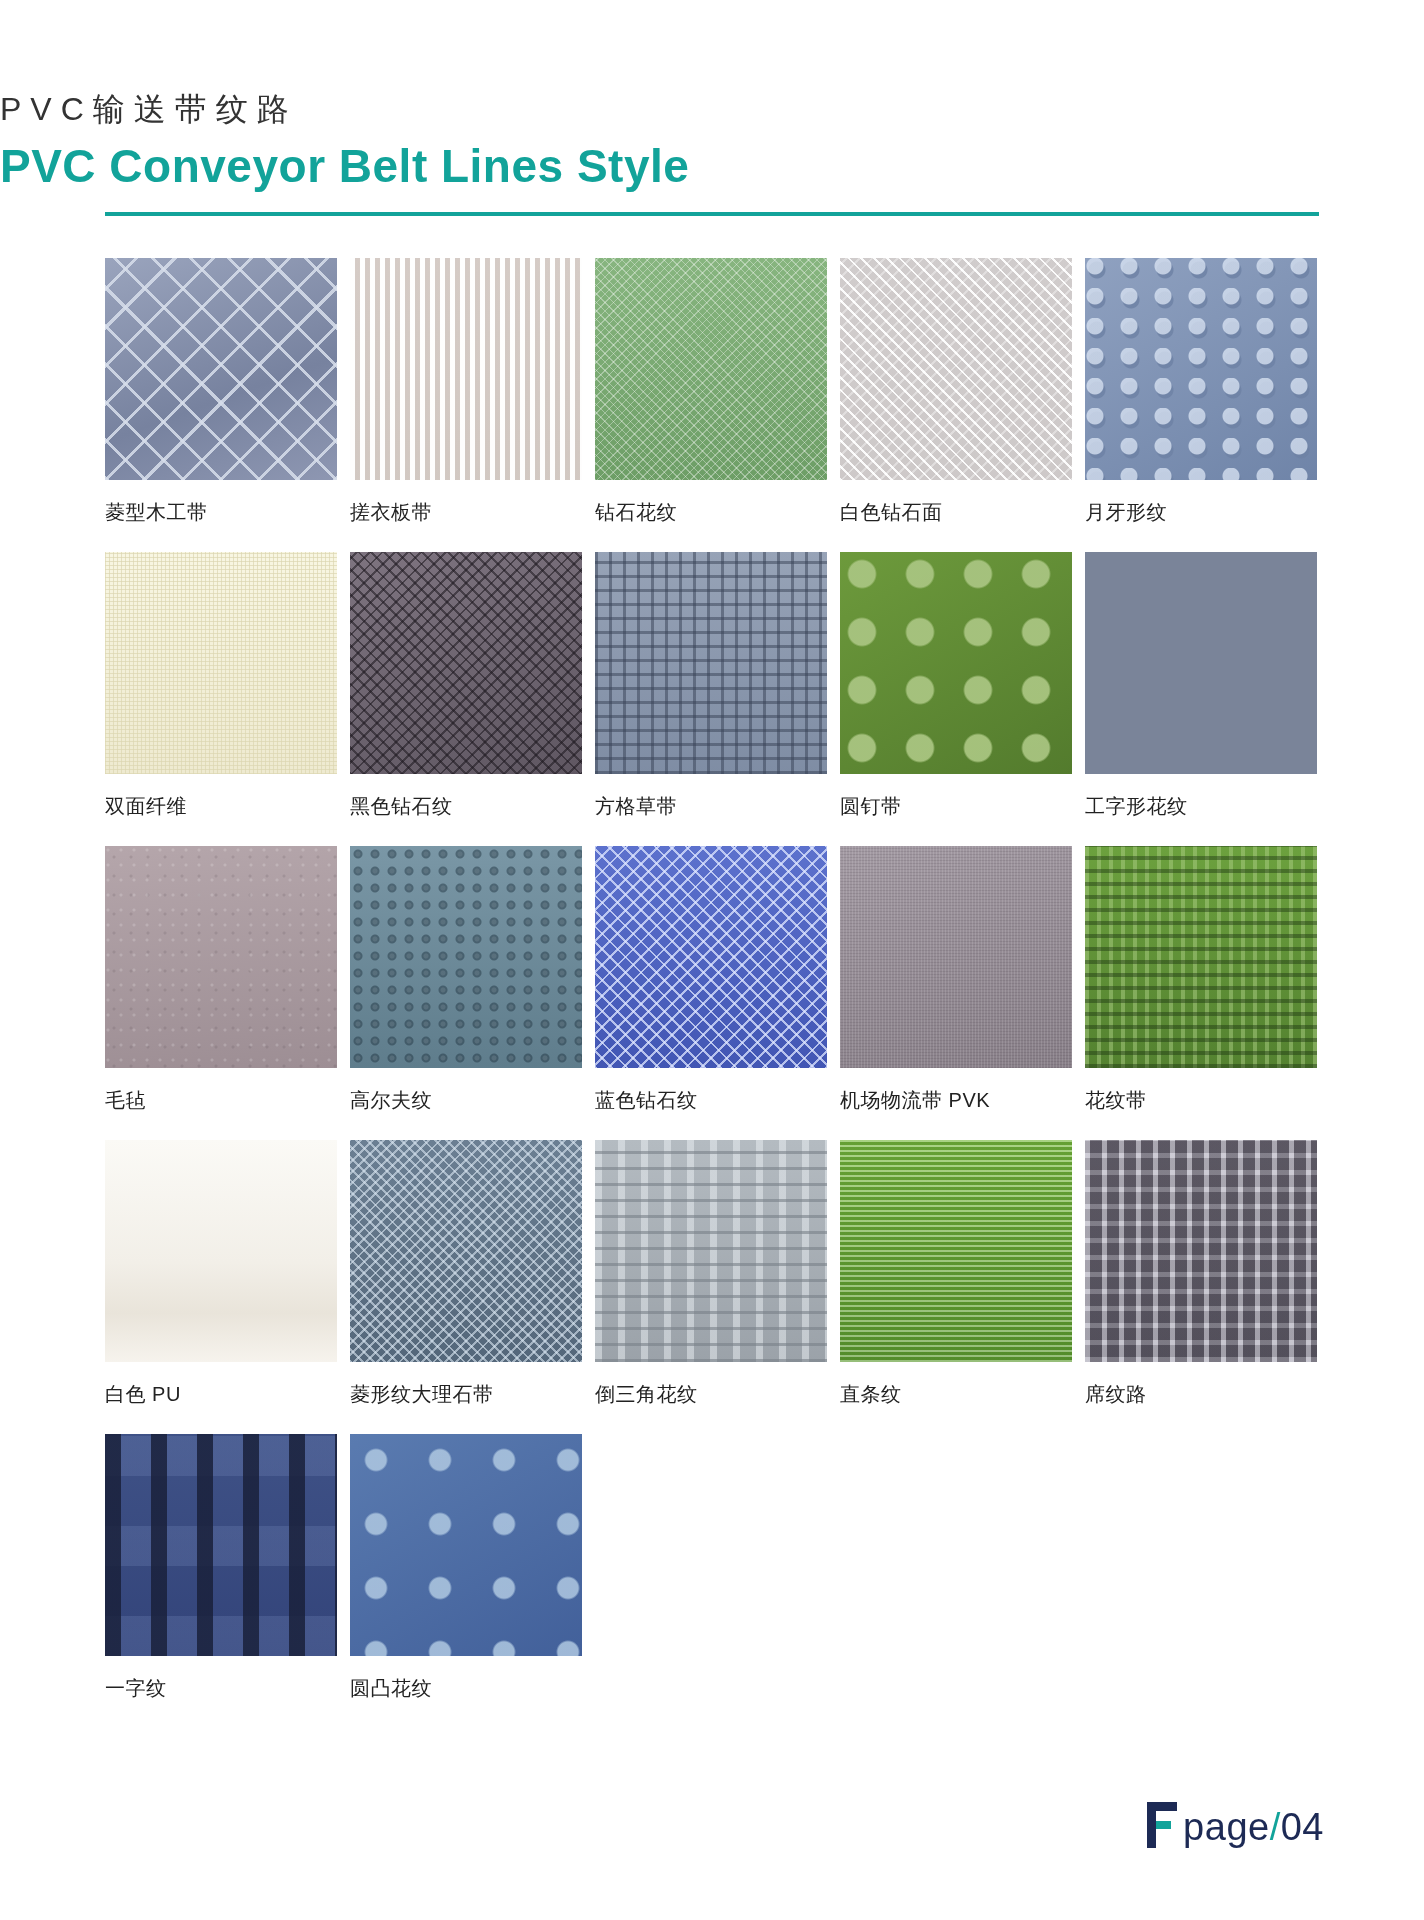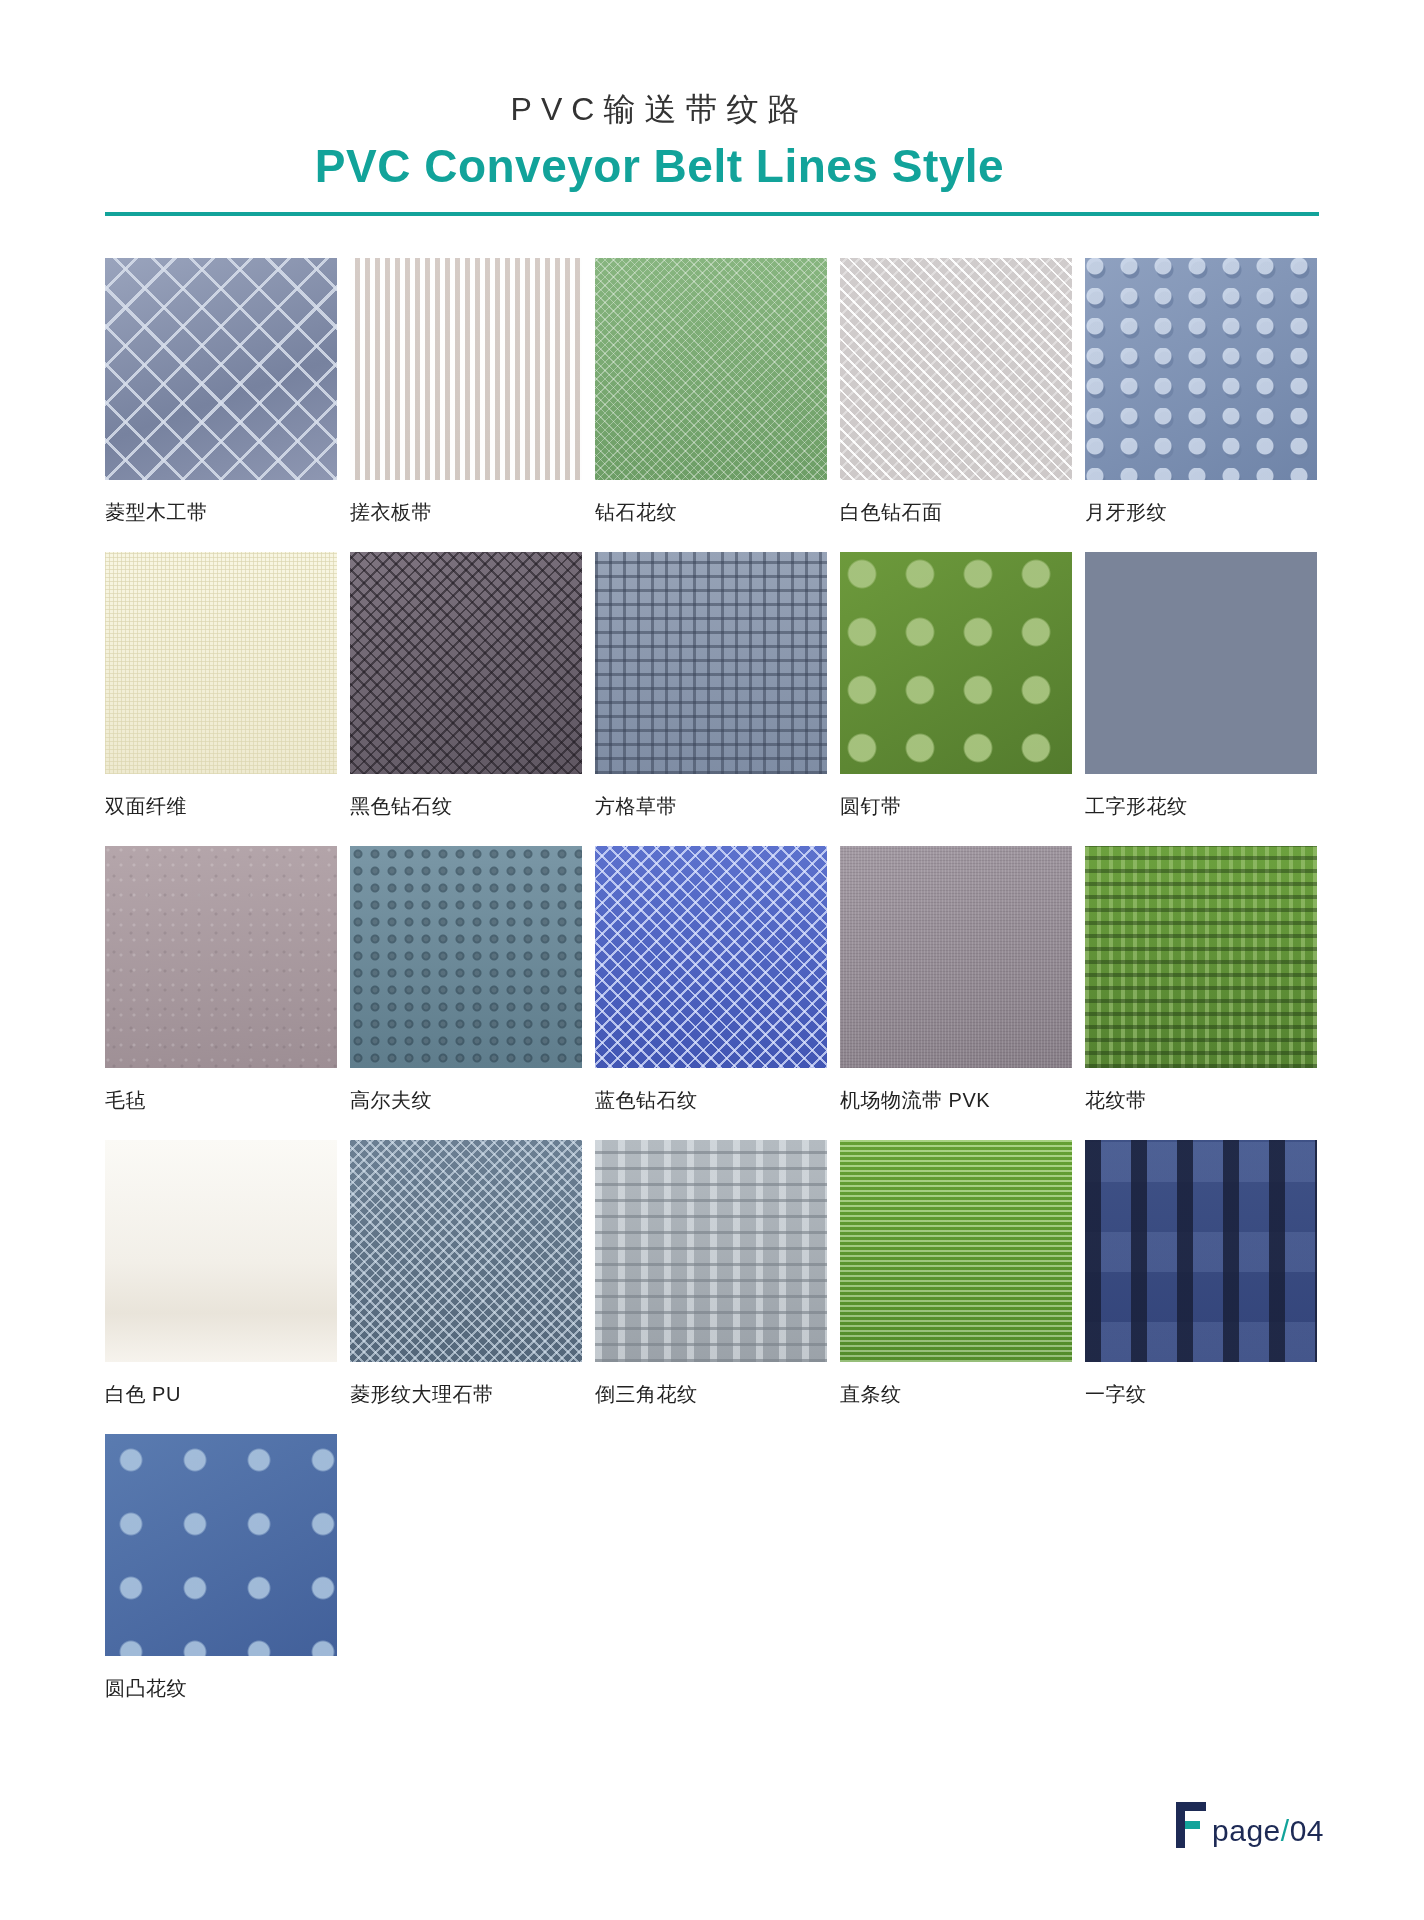--- a/index.html
+++ b/index.html
@@ -13,21 +13,21 @@
     position: relative;
     overflow: hidden;
   }
 
   
   .page-header {
     position: absolute;
     left: 0; top: 0;
     width: 1424px;
     padding: 0 105px 0 0;
-    text-align: center;
+    text-align: left;
   }
   .title-cn {
     font-size: 32px;
     letter-spacing: 9px;
     color: #333333;
     font-weight: 400;
     margin: 0;
     padding-top: 92px;
     line-height: 1.1;
     white-space: nowrap;
@@ -293,21 +293,21 @@
   }
   .footer-mark .bar-t {
     position: absolute; left: 9px; top: 0;
     width: 21px; height: 9px; background: #1d2a55;
   }
   .footer-mark .bar-m {
     position: absolute; left: 9px; top: 19px;
     width: 15px; height: 8px; background: #12a39a;
   }
   .footer-text {
-    font-size: 30px;
+    font-size: 38px;
     color: #1d2a55;
     letter-spacing: 0.5px;
     line-height: 1;
     padding-bottom: 2px;
   }
   .footer-text .slash { color: #12a39a; }
 </style>
 </head>
 <body>
 
@@ -386,20 +386,24 @@
       <div class="swatch-img t-marble-diamond"></div>
       <div class="swatch-label">菱形纹大理石带</div>
     </div>
     <div class="swatch-cell">
       <div class="swatch-img t-inv-triangle"></div>
       <div class="swatch-label">倒三角花纹</div>
     </div>
     <div class="swatch-cell">
       <div class="swatch-img t-stripe-green"></div>
       <div class="swatch-label">直条纹</div>
+    </div>
+    <div class="swatch-cell">
+      <div class="swatch-img t-mat"></div>
+      <div class="swatch-label">席纹路</div>
     </div>
     <div class="swatch-cell">
       <div class="swatch-img t-oneline"></div>
       <div class="swatch-label">一字纹</div>
     </div>
     <div class="swatch-cell">
       <div class="swatch-img t-convex"></div>
       <div class="swatch-label">圆凸花纹</div>
     </div>
   </div>

